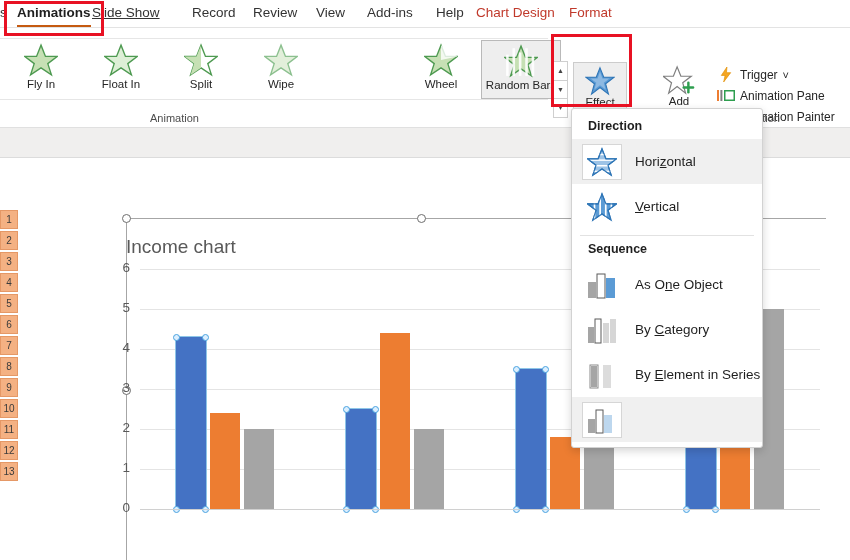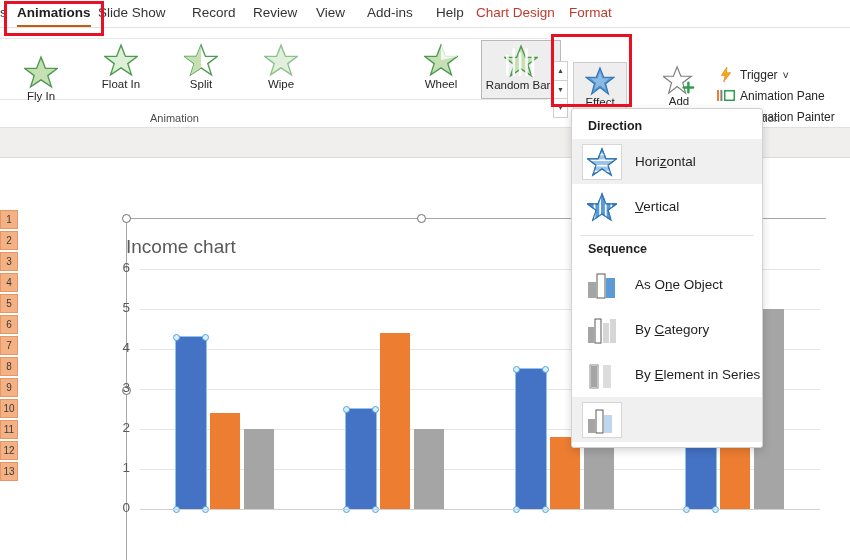--- a/index.html
+++ b/index.html
@@ -185,36 +185,36 @@
 </style>
 </head>
 <body>
 
 <div id="app">
 
   <div class="tabs-row">
     <div class="tab" style="left:-4px;color:#333;">s</div>
     <div id="tabs-host">
         <div class="tab active" style="left: 13px;"><span>Animations</span><span class="underline"></span></div>
-        <div class="tab" style="left: 94px;"><span>Slide Show</span></div>
+        <div class="tab" style="left: 88px; text-decoration: underline;"><span>Slide Show</span></div>
         <div class="tab" style="left: 188px;"><span>Record</span></div>
         <div class="tab" style="left: 249px;"><span>Review</span></div>
         <div class="tab" style="left: 312px;"><span>View</span></div>
         <div class="tab" style="left: 363px;"><span>Add-ins</span></div>
         <div class="tab" style="left: 432px;"><span>Help</span></div>
         <div class="tab contextual" style="left: 472px;"><span>Chart Design</span></div>
         <div class="tab contextual" style="left: 565px;"><span>Format</span></div>
       </div>
   </div>
   <div class="tabs-underline"></div>
 
   <div class="ribbon">
 
     <div class="gallery" id="gallery-host">
-        <div class="gal-item" style="left: 1px; margin-top: 12px;">
+        <div class="gal-item" style="left: 1px;">
           <svg class="gal-star" viewBox="0 0 32 32" width="34" height="34">
             <polygon points="16,2 20.2,12.6 31.5,12.6 22.4,19.4 25.8,30 16,23.4 6.2,30 9.6,19.4 0.5,12.6 11.8,12.6" fill="#C6E0B4" stroke="#4E9A51" stroke-width="1.3"></polygon>
           </svg>
           <div class="gal-label">Fly In</div>
         </div>
         <div class="gal-item" style="left: 81px;">
           <svg class="gal-star" viewBox="0 0 32 32" width="34" height="34">
             <polygon points="16,2 20.2,12.6 31.5,12.6 22.4,19.4 25.8,30 16,23.4 6.2,30 9.6,19.4 0.5,12.6 11.8,12.6" fill="#DDEFD6" stroke="#4E9A51" stroke-width="1.3"></polygon>
           </svg>
           <div class="gal-label">Float In</div>

